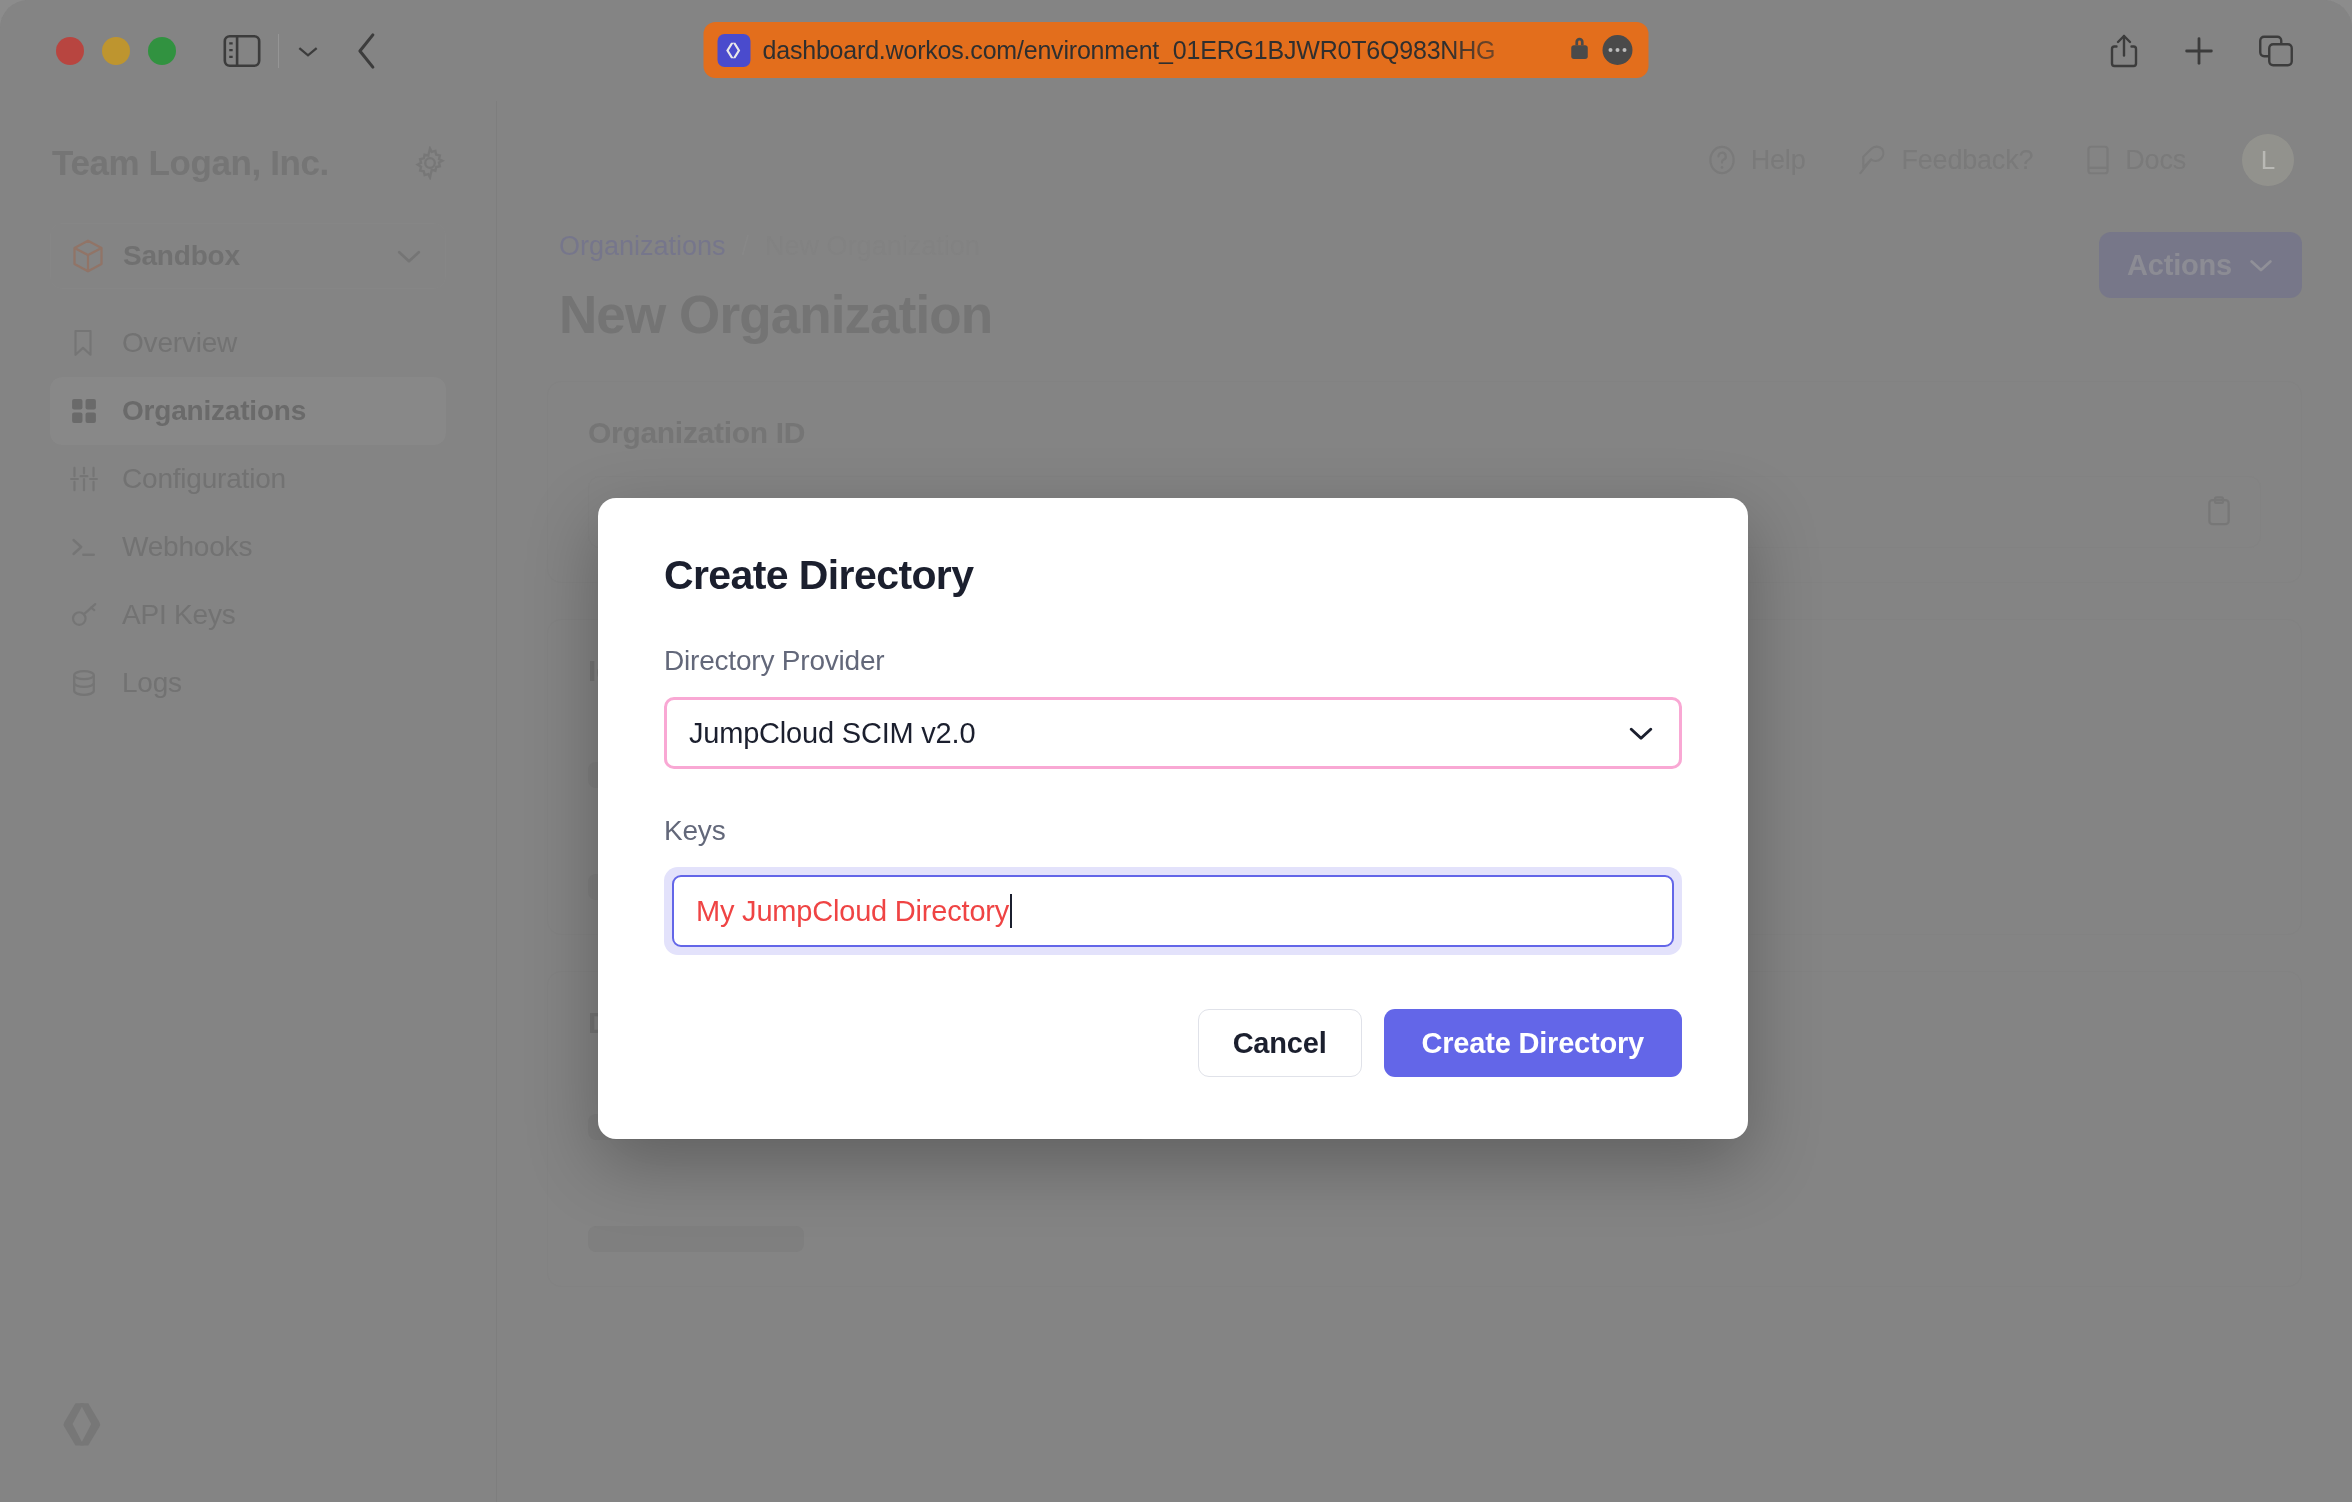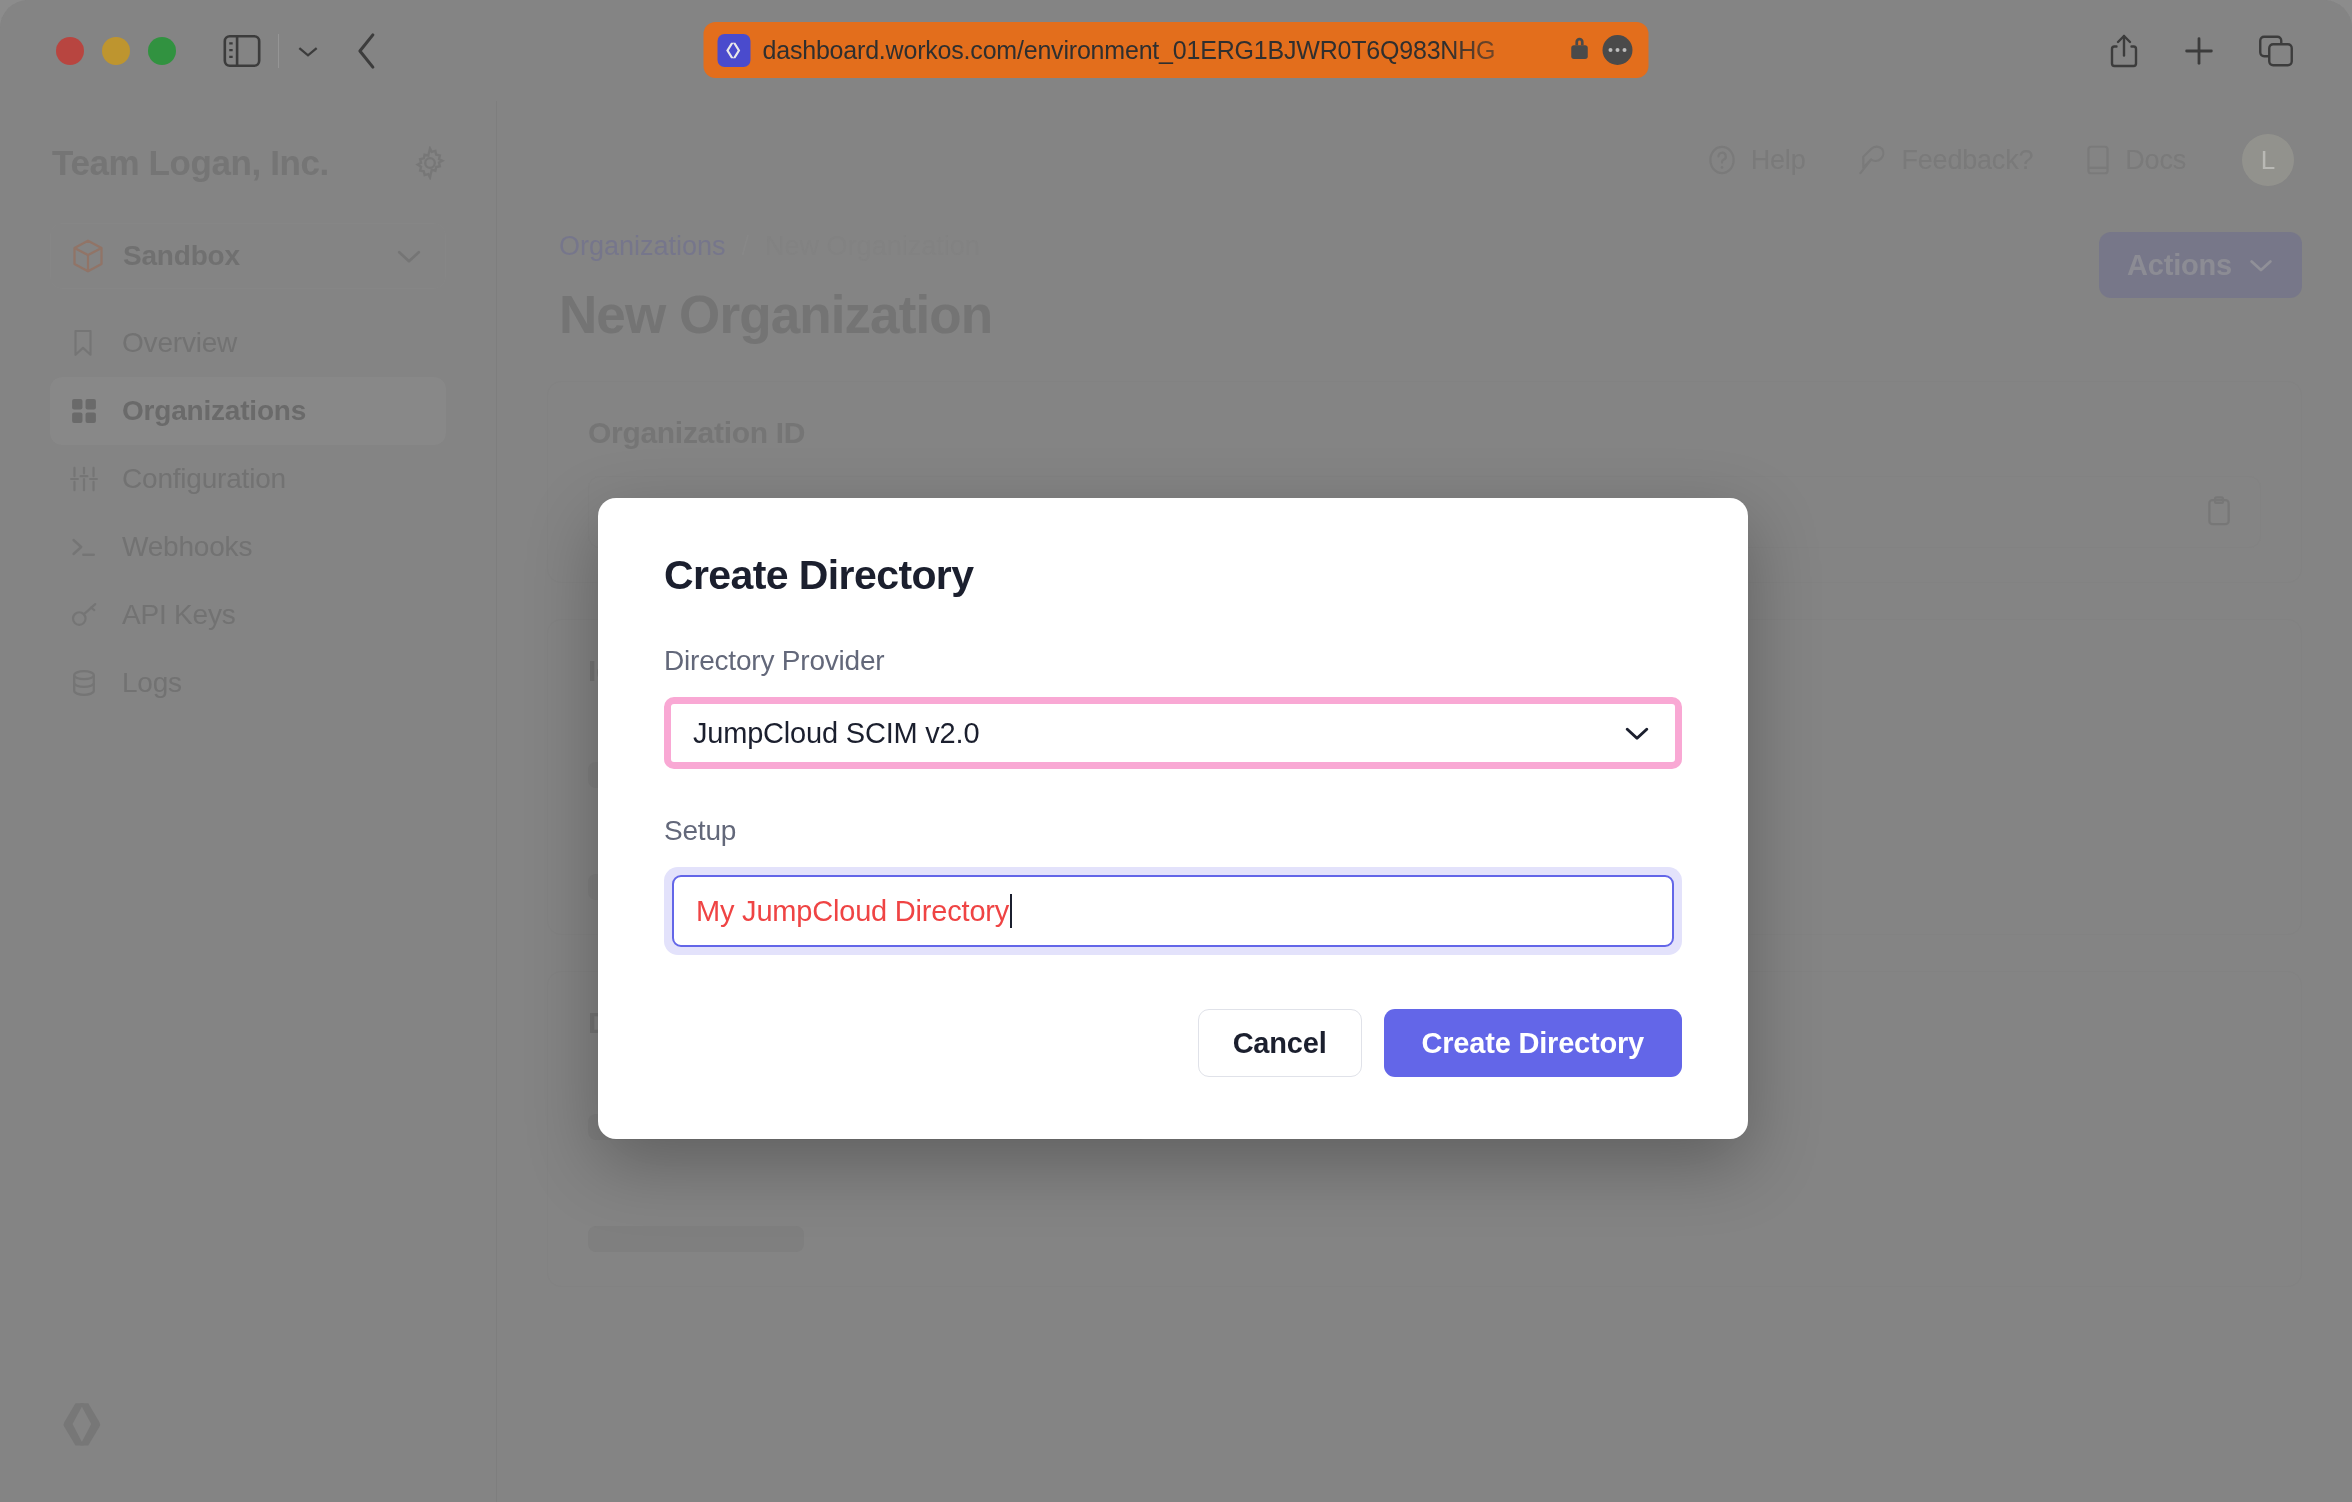--- a/index.html
+++ b/index.html
@@ -376,21 +376,21 @@
   .field-label {
     font-size: 28px;
     color: #63687a;
     letter-spacing: -0.2px;
     display: block;
   }
 
   .select-box {
     margin-top: 20px;
     height: 72px;
-    border: 7px solid #f9a8d4;
+    border: 3px solid #f9a8d4;
     border-radius: 10px;
     background: #fff;
     display: flex;
     align-items: center;
     padding: 0 24px 0 22px;
   }
   .select-value {
     flex: 1 1 auto;
     font-size: 29px;
     color: #1b1f2e;
@@ -751,21 +751,21 @@
         <span class="select-value">JumpCloud SCIM v2.0</span>
         <span class="select-chev">
           <svg width="28" height="18" viewBox="0 0 18 12" fill="none" stroke="currentColor" stroke-width="2" stroke-linecap="round" stroke-linejoin="round">
             <polyline points="2.5,3.5 9,9.5 15.5,3.5"></polyline>
           </svg>
         </span>
       </div>
     </div>
 
     <div class="field">
-      <span class="field-label">Setup</span>
+      <span class="field-label">Keys</span>
       <div class="input-focus-wrap">
         <div class="text-input">
           <span class="input-value">My JumpCloud Directory</span>
               <span class="caret"></span>
         </div>
       </div>
     </div>
 
     <div class="modal-actions">
       <button class="btn btn-cancel">Cancel</button>

